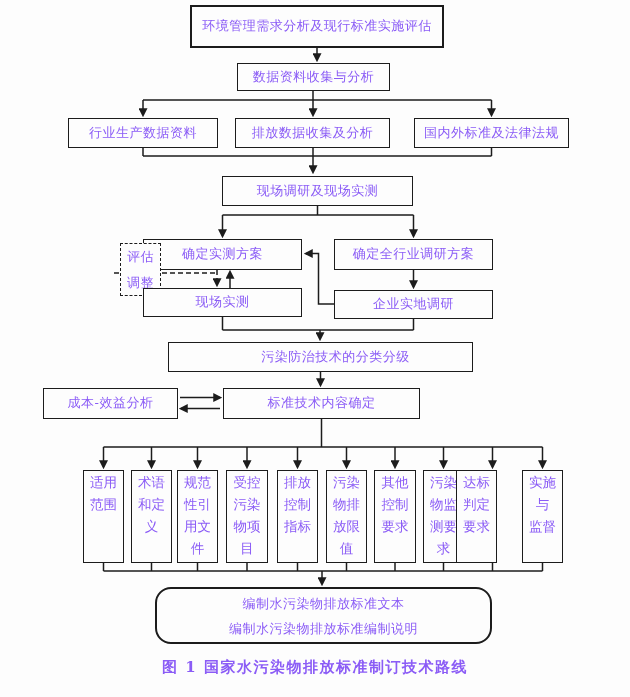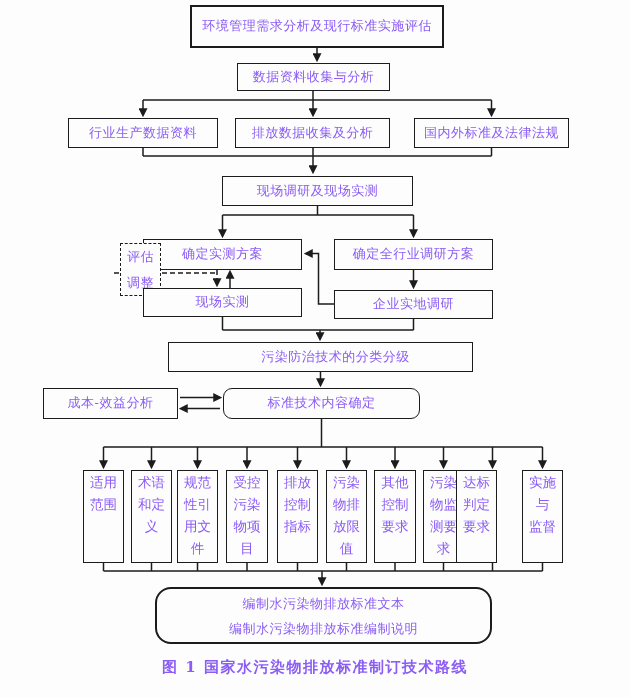--- a/index.html
+++ b/index.html
@@ -104,21 +104,21 @@
 
   <div class="box dashed" style="left:80px;top:243px;width:41px;height:53px;margin-left:40px;">评估
 调整</div>
 
   <div class="box" style="left:143px;top:288px;width:159px;height:29px;">现场实测</div>
   <div class="box" style="left:334px;top:290px;width:159px;height:29px;">企业实地调研</div>
 
   <div class="box" style="left:168px;top:342px;width:305px;height:30px;padding-left:30px;">污染防治技术的分类分级</div>
 
   <div class="box" style="left:43px;top:388px;width:135px;height:31px;">成本-效益分析</div>
-  <div class="box" style="left:223px;top:388px;width:197px;height:31px;border-radius:9px;">标准技术内容确定</div>
+  <div class="box" style="left:223px;top:388px;width:197px;height:31px;">标准技术内容确定</div>
 
   <div class="box section" style="left:83px;top:470px;width:41px;height:93px;">适用
 范围</div>
   <div class="box section" style="left:131px;top:470px;width:41px;height:93px;">术语
 和定
 义</div>
   <div class="box section" style="left:177px;top:470px;width:41px;height:93px;text-align:center;">规范
 性引
 用文
 件</div>

